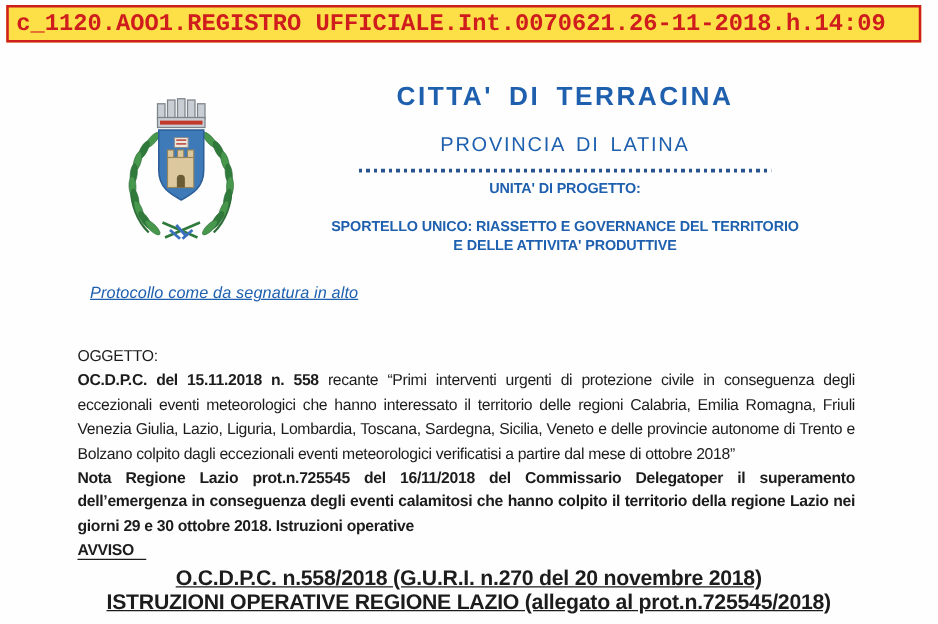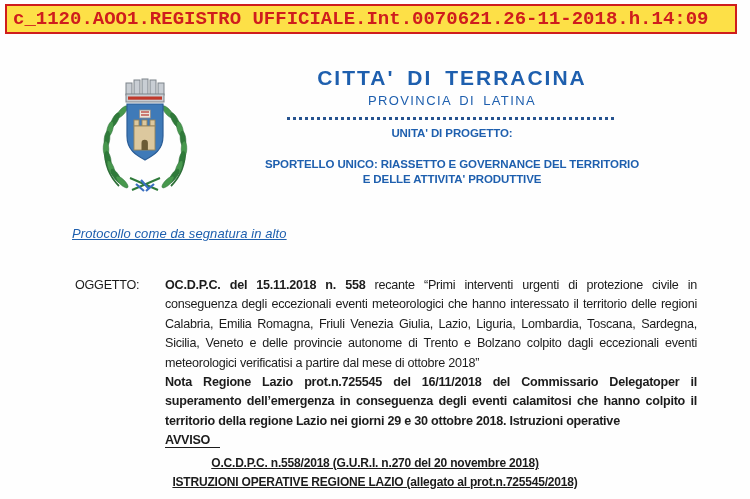--- a/index.html
+++ b/index.html
@@ -21,46 +21,46 @@
   }
   .emblem{position:absolute;left:86px;top:72px;width:118px;height:126px;}
   .header-text{
     position:absolute;left:252px;top:66px;width:400px;
     text-align:center;color:#1e5fae;
   }
   .city-title{
     font-size:21px;font-weight:700;letter-spacing:2px;word-spacing:5px;
     white-space:nowrap;
   }
-  .province{font-size:13px;font-weight:400;letter-spacing:1.4px;word-spacing:3px;margin-top:3px;}
+  .province{font-size:16px;font-weight:400;letter-spacing:1.4px;word-spacing:3px;margin-top:18px;}
   .dashes{
     margin:9px auto 7px;width:330px;height:2.5px;
     background:repeating-linear-gradient(90deg,#27538f 0 3px,transparent 3px 6px);
   }
   .unit-label{font-size:11.5px;font-weight:700;letter-spacing:-0.1px;margin-bottom:18px;}
   .unit-line{font-size:11.5px;font-weight:700;letter-spacing:-0.1px;line-height:15px;}
   .protocol-note{
     position:absolute;left:72px;top:226px;
     color:#1e5fae;font-size:13px;font-weight:400;font-style:italic;
     text-decoration:underline;letter-spacing:0.1px;
   }
   .subject{
-    position:absolute;left:75px;top:276px;width:622px;
-    display:flex;font-size:12.6px;line-height:19.4px;letter-spacing:-0.25px;
+    position:absolute;left:62px;top:276px;width:622px;
+    display:flex;font-size:12.6px;line-height:19.4px;letter-spacing:-0.25px;flex-direction:column;
   }
   .subject-label{width:90px;flex:none;}
   .subject-body{flex:1;text-align:justify;}
   .b{font-weight:700;}
   .avviso-line{margin-top:0px;}
   .avviso{
     font-weight:700;border-bottom:1.6px solid #1c1c1c;padding-right:10px;
   }
   .footer-titles{
     position:absolute;left:0;top:454px;width:750px;text-align:center;
-    font-size:12px;font-weight:700;line-height:18.5px;letter-spacing:-0.2px;
+    font-size:17px;font-weight:700;line-height:18.5px;letter-spacing:-0.2px;
   }
   .footer-line{text-decoration:underline;}
 </style>
 </head>
 <body>
 
 <div class="banner">
   <span class="banner-text">c_1120.AOO1.REGISTRO UFFICIALE.Int.0070621.26-11-2018.h.14:09</span>
 </div>
 

